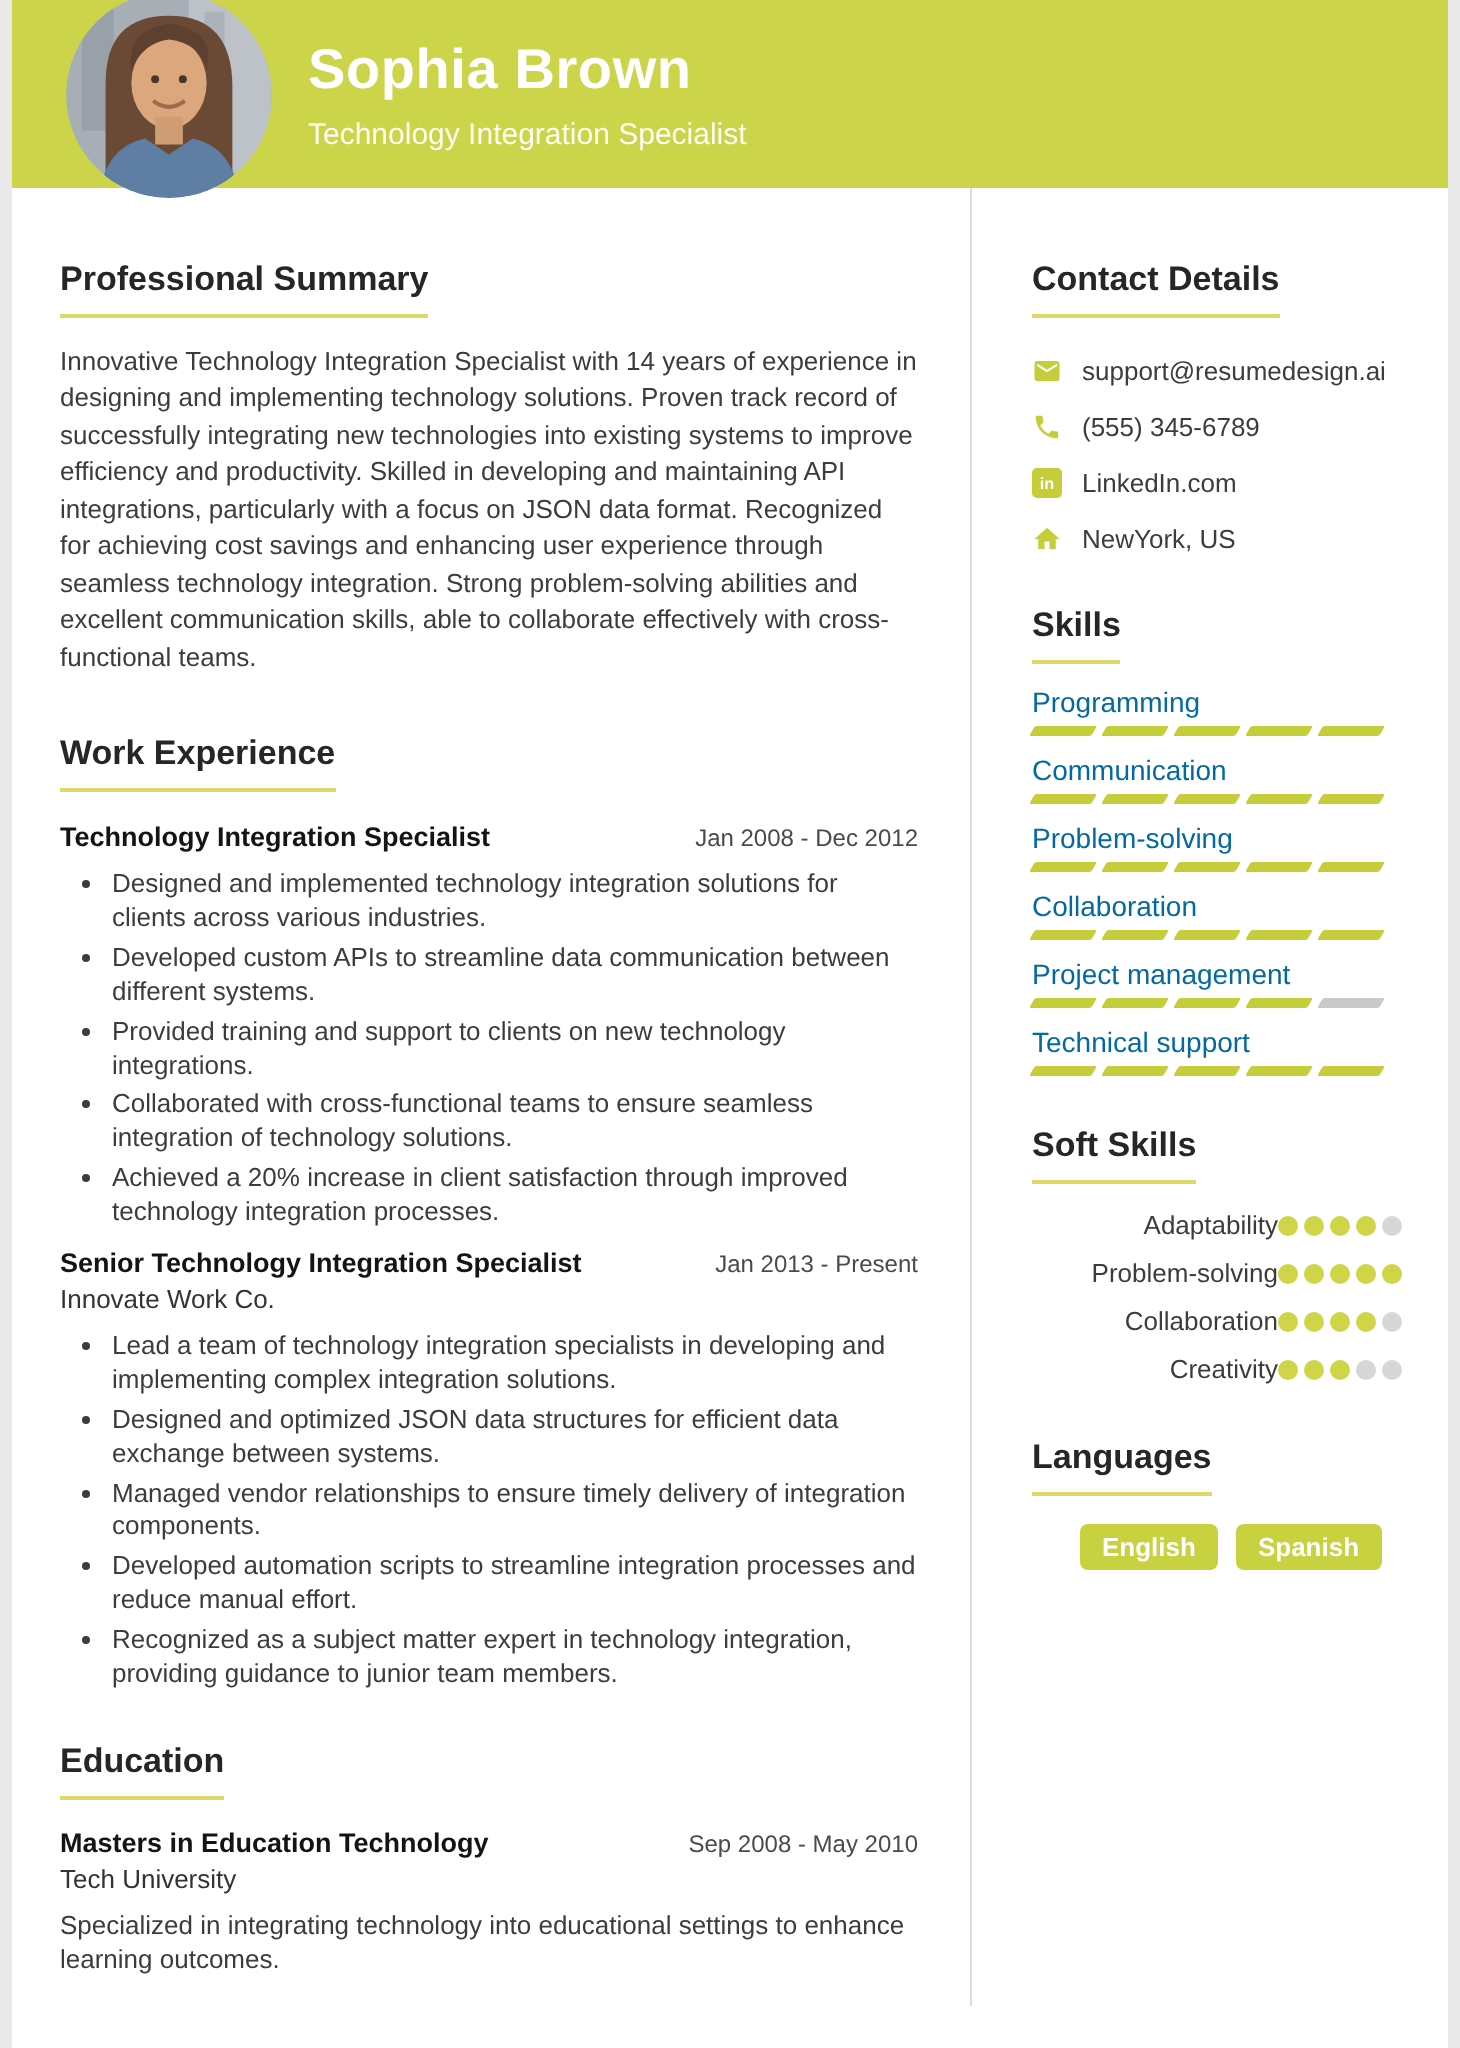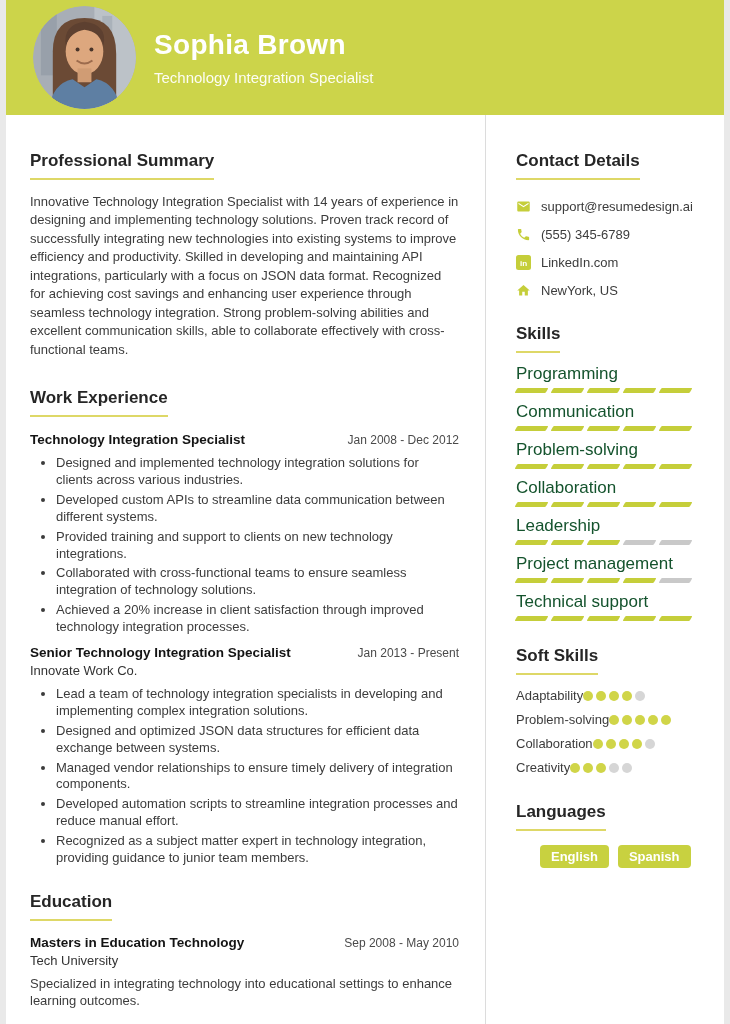--- a/index.html
+++ b/index.html
@@ -2,21 +2,21 @@
 <html><head>
 <meta charset="utf-8">
 <style>
   * { margin: 0; padding: 0; box-sizing: border-box; }
   html, body { background: #e9e9e9; }
   body { font-family: "Liberation Sans", sans-serif; }
   .screen { position: relative; width: 730px; height: 1024px; background: #e9e9e9; overflow: hidden; }
   .page { position: absolute; left: 6px; right: 6px; top: 0; bottom: 0; background: #ffffff; }
 
   
-  .header { height: 115px; background: #ccd44a; display: flex; align-items: center; padding-left: 27px; }
+  .header { height: 94px; background: #ccd44a; display: flex; align-items: center; padding-left: 27px; }
   .avatar { width: 103px; height: 103px; border-radius: 50%; overflow: hidden; flex: 0 0 103px; }
   .header-text { margin-left: 18px; }
   .name { color: #ffffff; font-size: 28px; font-weight: bold; letter-spacing: .3px; }
   .job-headline { color: #fdfdf4; font-size: 15px; margin-top: 8px; }
 
   
   .body-cols { display: flex; height: 909px; }
   .col-left { width: 479px; padding: 36px 26px 0 24px; }
   .col-right { flex: 1; border-left: 1px solid #dcdcdc; padding: 36px 23px 0 30px; }
 
@@ -40,29 +40,29 @@
 
   
   .contact-list { margin-top: 16px; }
   .contact-row { display: flex; align-items: center; gap: 10px; margin-bottom: 7px; height: 21px; }
   .contact-row svg { flex: 0 0 15px; }
   .contact-text { font-size: 13px; color: #3c3c3c; }
 
   .skills-section { margin-top: 23px; }
   .skills-list { margin-top: 11px; }
   .skill { margin-bottom: 9px; }
-  .skill-label { font-size: 17px; color: #14532d; margin-bottom: 4px; }
+  .skill-label { font-size: 14px; color: #0369a1; margin-bottom: 4px; }
   .skill-bar { display: flex; gap: 5px; height: 5px; }
   .seg { width: 31px; height: 5px; border-radius: 1px; transform: skewX(-30deg); }
   .seg.filled { background: #c5ce3a; }
   .seg.empty { background: #c9c9c9; }
 
   .soft-section { margin-top: 25px; }
   .soft-list { margin-top: 13px; }
-  .soft-row { display: flex; justify-content: flex-start; align-items: center; margin-bottom: 9px; }
+  .soft-row { display: flex; justify-content: flex-end; align-items: center; margin-bottom: 9px; margin-left: 24px; }
   .soft-label { font-size: 13px; color: #3c3c3c; }
   .dots { display: flex; gap: 3px; }
   .dot { width: 10px; height: 10px; border-radius: 50%; }
   .dot.filled { background: #d0d548; }
   .dot.empty { background: #d6d6d6; }
 
   .lang-section { margin-top: 27px; }
   .lang-pills { margin-top: 14px; display: flex; gap: 9px; padding-left: 24px; }
   .pill { background: #c8d140; color: #ffffff; font-size: 13px; font-weight: bold; padding: 4px 11px; border-radius: 4px; }
 </style>
@@ -244,30 +244,20 @@
     <div class="skill-bar">
                   <span class="seg filled"></span>
                   <span class="seg filled"></span>
                   <span class="seg filled"></span>
                   <span class="seg filled"></span>
                   <span class="seg filled"></span>
                 </div>
   </div>
 
 
-  <div class="skill">
-    <div class="skill-label">Leadership</div>
-    <div class="skill-bar">
-                  <span class="seg filled"></span>
-                  <span class="seg filled"></span>
-                  <span class="seg filled"></span>
-                  <span class="seg empty"></span>
-                  <span class="seg empty"></span>
-                </div>
-  </div>
 
   <div class="skill">
     <div class="skill-label">Project management</div>
     <div class="skill-bar">
                   <span class="seg filled"></span>
                   <span class="seg filled"></span>
                   <span class="seg filled"></span>
                   <span class="seg filled"></span>
                   <span class="seg empty"></span>
                 </div>

